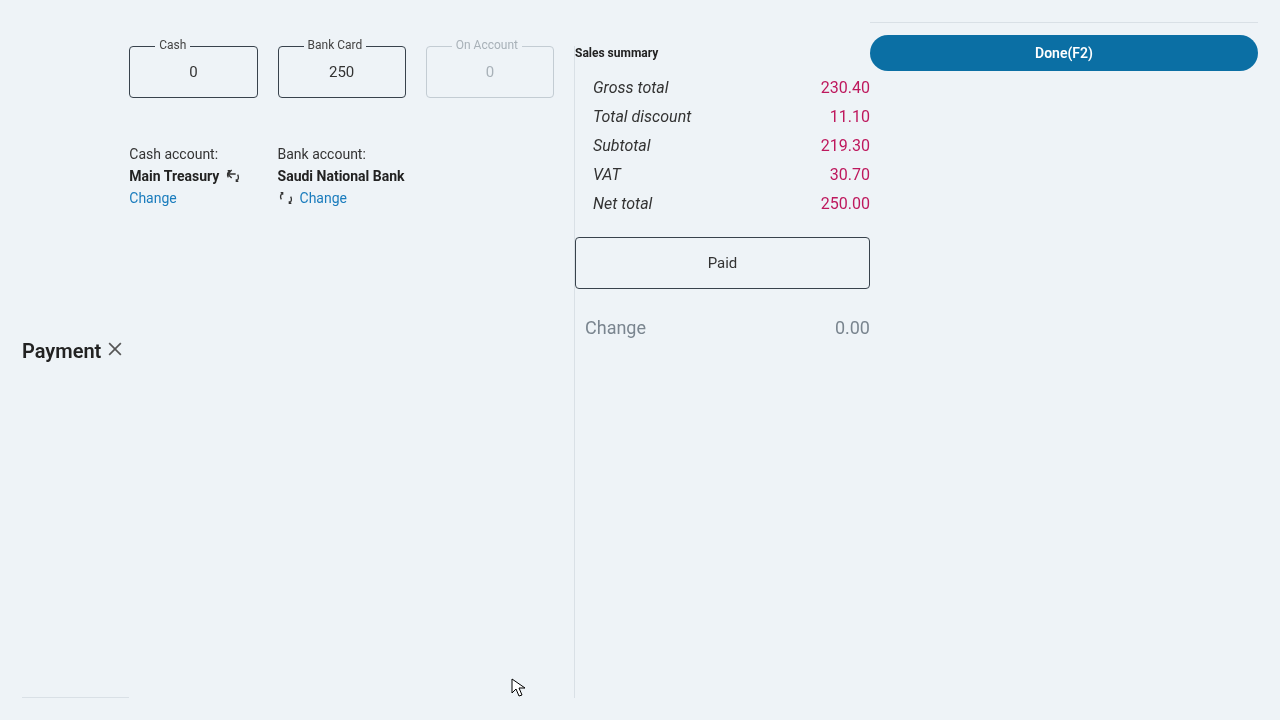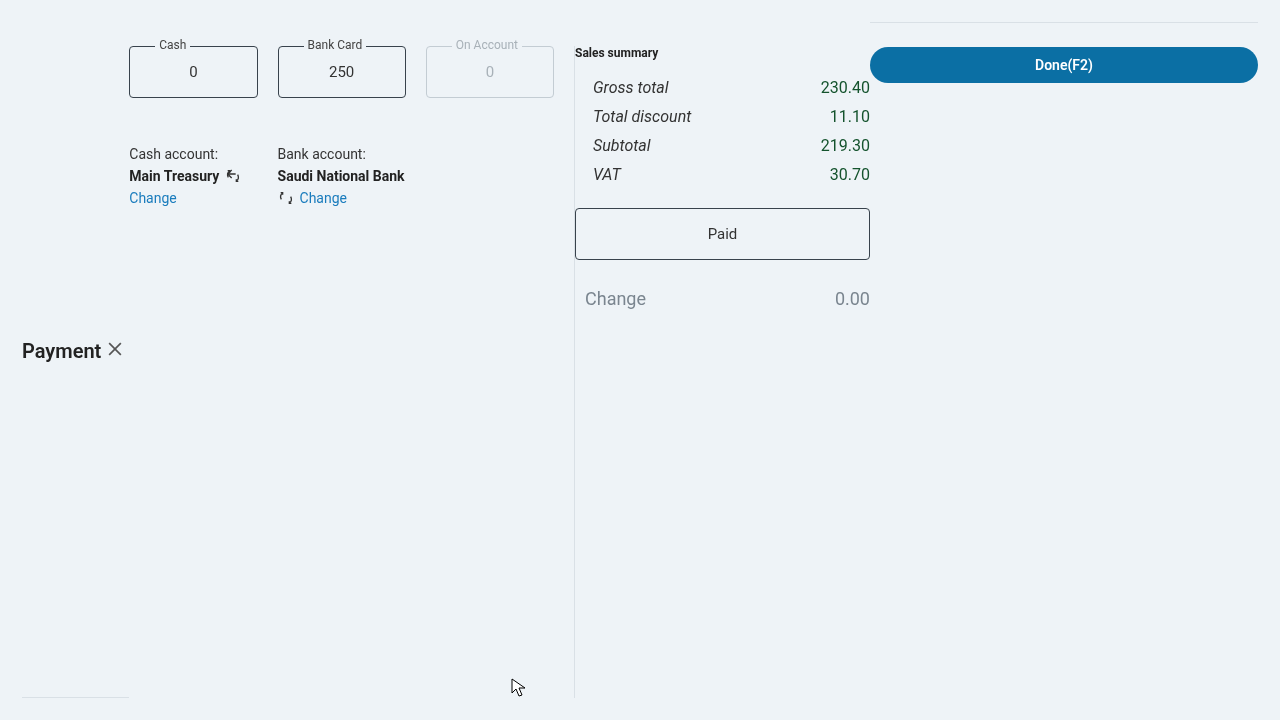--- a/index.html
+++ b/index.html
@@ -168,21 +168,21 @@
       margin-bottom: 10px;
       font-size: 16px;
     }
 
     .summary-row .lbl {
       color: #333;
       font-style: italic;
     }
 
     .summary-row .val {
-      color: #14532d;
+      color: #be185d;
     }
 
     .paid-box {
       margin-top: 24px;
       border: 1.5px solid #38424c;
       border-radius: 4px;
       height: 52px;
       display: flex;
       align-items: center;
       padding: 0 12px;
@@ -202,21 +202,21 @@
     .change-row .lbl {
       color: #7a858f;
     }
 
     .change-row .val {
       color: #7a858f;
     }
 
     .footer {
       border-top: 1px solid #d9e0e6;
-      padding-top: 24px;
+      padding-top: 12px;
       display: flex;
       justify-content: center;
     }
 
     .done-btn {
       background: #0b6fa4;
       color: #fff;
       border: none;
       border-radius: 22px;
       width: 388px;
@@ -330,20 +330,24 @@
           <span class="val">11.10</span>
         </div>
         <div class="summary-row">
           <span class="lbl">Subtotal</span>
           <span class="val">219.30</span>
         </div>
         <div class="summary-row">
           <span class="lbl">VAT</span>
           <span class="val">30.70</span>
         </div>
+        <div class="summary-row">
+          <span class="lbl">Net total</span>
+          <span class="val">250.00</span>
+        </div>
       </div>
 
       <div class="paid-box">
         <span>Paid</span>
       </div>
 
       <div class="change-row">
         <span class="lbl">Change</span>
         <span class="val">0.00</span>
       </div>

